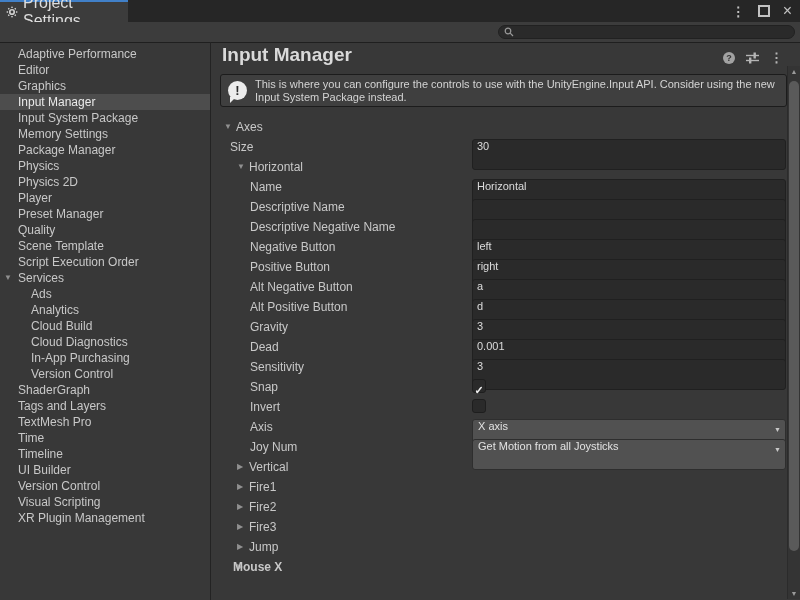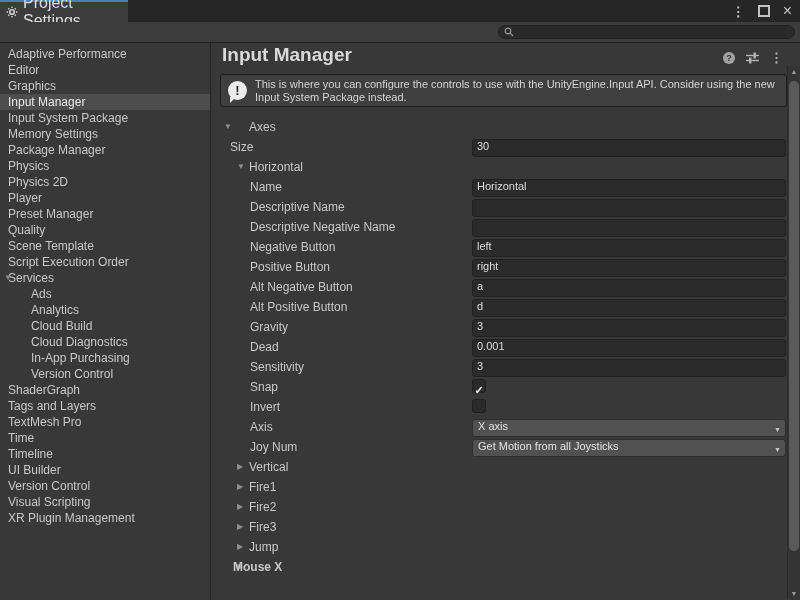--- a/index.html
+++ b/index.html
@@ -23,21 +23,21 @@
   
   .toolbar { position:absolute; left:0; top:22px; right:0; height:20px; background:#3c3c3c; border-bottom:1px solid #1f1f1f; }
   .search {
     position:absolute; top:3px; right:5px; width:297px; height:14px; box-sizing:border-box;
     background:#2a2a2a; border:1px solid #212121; border-radius:8px;
     display:flex; align-items:center; padding-left:5px; gap:4px;
   }
   .search-text { font-size:11px; color:#dcdcdc; }
   
   .sidebar { position:absolute; left:0; top:43px; width:210px; bottom:0; background:#383838; padding-top:3px; box-sizing:border-box; }
-  .side-item { position:relative; height:16px; line-height:16px; padding-left:8px; font-size:12px; color:#c8c8c8; white-space:nowrap; cursor:default; }
+  .side-item { position:relative; height:16px; line-height:16px; padding-left:18px; font-size:12px; color:#c8c8c8; white-space:nowrap; cursor:default; }
   .side-item.ind1 { padding-left:31px; }
   .side-item.sel { background:#4d4d4d; color:#eaeaea; }
   .side-item .tri { position:absolute; left:4px; top:0; font-size:8px; color:#8f8f8f; }
   .vdivider { position:absolute; left:210px; top:42px; bottom:0; width:1px; background:#232323; }
   
   .main { position:absolute; left:211px; top:43px; right:0; bottom:0; }
   .main-title { position:absolute; left:11px; top:1px; font-size:19px; font-weight:bold; color:#dadada; }
   .header-icons { position:absolute; top:8px; right:17px; display:flex; align-items:center; gap:11px; }
   .help-icon { width:12px; height:12px; border-radius:50%; background:#a2a2a2; color:#333; font-size:9px; font-weight:bold; text-align:center; line-height:12px; }
   .kebab { color:#b5b5b5; font-size:13px; font-weight:bold; line-height:1; }
@@ -47,21 +47,21 @@
     display:flex; align-items:center; gap:8px; padding-left:7px;
   }
   .info-icon { position:relative; flex:none; width:19px; height:19px; border-radius:50%; background:#ececec; color:#2b2b2b; font-weight:bold; font-size:13px; text-align:center; line-height:19px; }
   .info-icon::after { content:""; position:absolute; left:2px; bottom:-3px; width:6px; height:6px; background:#ececec; clip-path:polygon(0 0,100% 0,0 100%); }
   .info-text { font-size:11px; color:#d4d4d4; line-height:13px; padding-right:8px; }
   
   .rows { position:absolute; left:0; top:74px; right:14px; }
   .row { position:relative; height:20px; }
   .row .tri { position:absolute; top:5px; font-size:8px; color:#909090; }
   .row .rlabel { position:absolute; top:3px; font-size:12px; color:#c8c8c8; white-space:nowrap; }
-  .control { position:absolute; left:261px; top:2px; width:314px; height:18px; box-sizing:border-box; border-radius:3px; }
+  .control { position:absolute; left:261px; top:2px; width:314px; height:31px; box-sizing:border-box; border-radius:3px; }
   .field { background:#2a2a2a; border:1px solid #202020; color:#dcdcdc; font-size:11px; line-height:13px; padding-left:4px; overflow:hidden; }
   .dropdown { background:#515151; border:1px solid #2e2e2e; color:#e2e2e2; font-size:11px; line-height:13px; padding-left:5px; }
   .dropdown .arrow { position:absolute; right:4px; top:3px; font-size:7px; color:#c8c8c8; }
   .checkbox { position:absolute; left:261px; top:2px; width:14px; height:14px; box-sizing:border-box; background:#2a2a2a; border:1px solid #1e1e1e; border-radius:3px; text-align:center; }
   .checkbox .check { color:#efefef; font-size:11px; line-height:12px; font-weight:bold; }
   
   .vscroll { position:absolute; right:0; top:23px; bottom:1px; width:13px; background:#343434; border-left:1px solid #2b2b2b; box-sizing:border-box; }
   .vs-up, .vs-down { position:absolute; left:0; right:0; text-align:center; font-size:7px; color:#9a9a9a; }
   .vs-up { top:2px; } .vs-down { bottom:2px; }
   .vs-thumb { position:absolute; left:1px; width:10px; top:15px; height:470px; background:#5a5a5a; border-radius:5px; }
@@ -149,21 +149,21 @@
   </div>
 
   <div class="infobox">
     <span class="info-icon">!</span>
     <span class="info-text">This is where you can configure the controls to use with the UnityEngine.Input API. Consider using the new Input System Package instead.</span>
   </div>
 
   <div class="rows" id="rows">
       <div class="row">
         <span class="tri" style="left: 13px;">▼</span>
-        <span class="rlabel" style="left: 38px;">Axes</span>
+        <span class="rlabel" style="left: 25px;">Axes</span>
       </div>
       <div class="row">
         <span class="rlabel" style="left: 19px;">Size</span>
         <div class="control field">30</div>
       </div>
       <div class="row">
         <span class="tri" style="left: 26px;">▼</span>
         <span class="rlabel" style="left: 38px;">Horizontal</span>
       </div>
       <div class="row">

